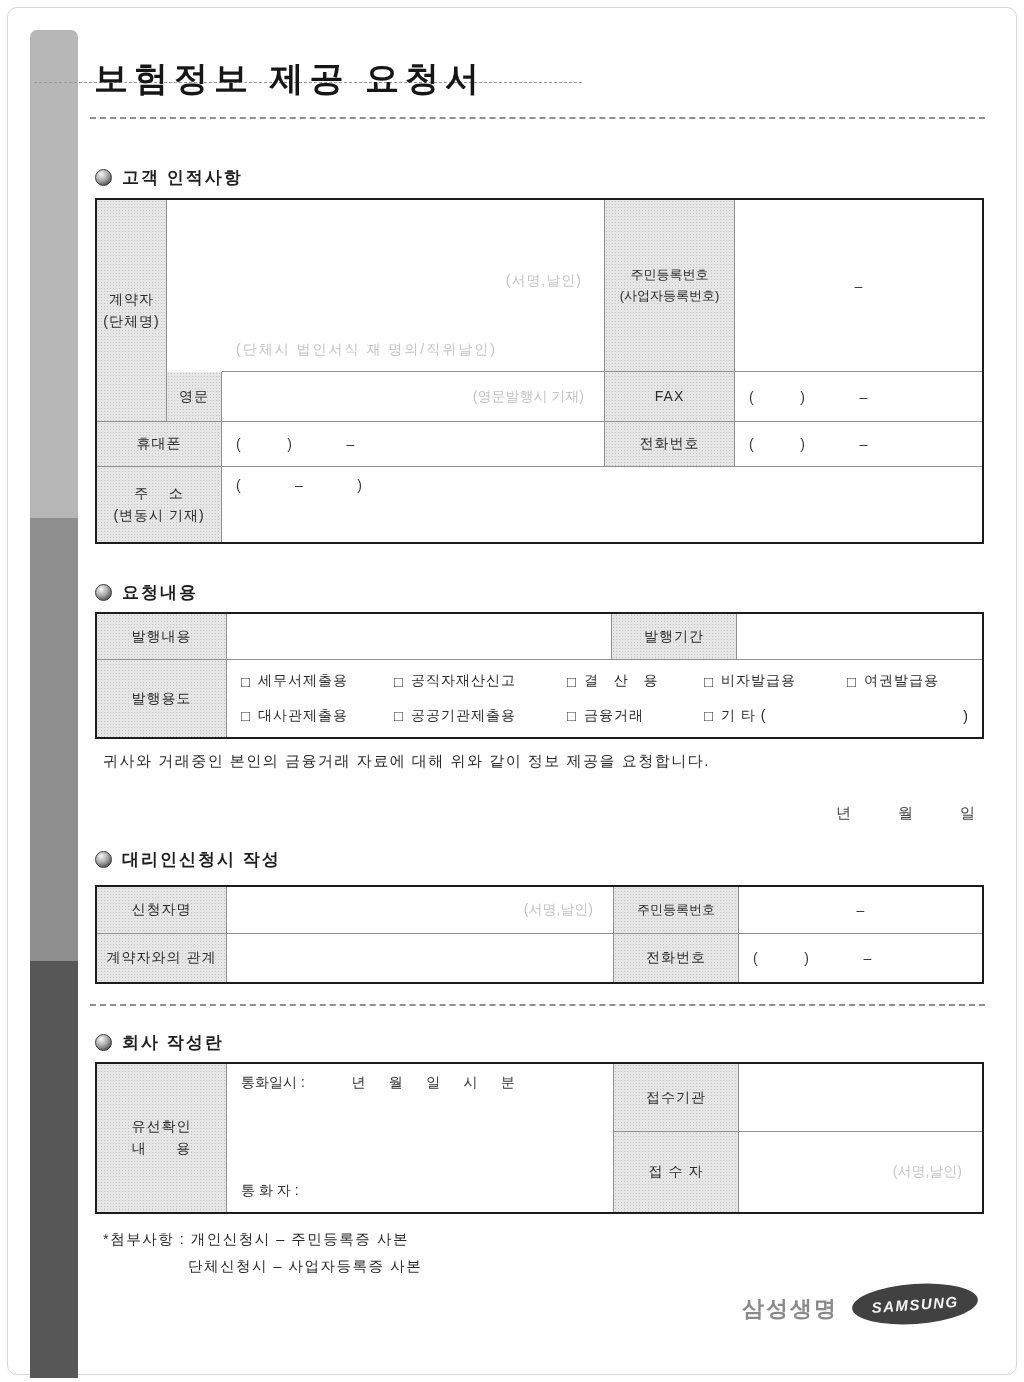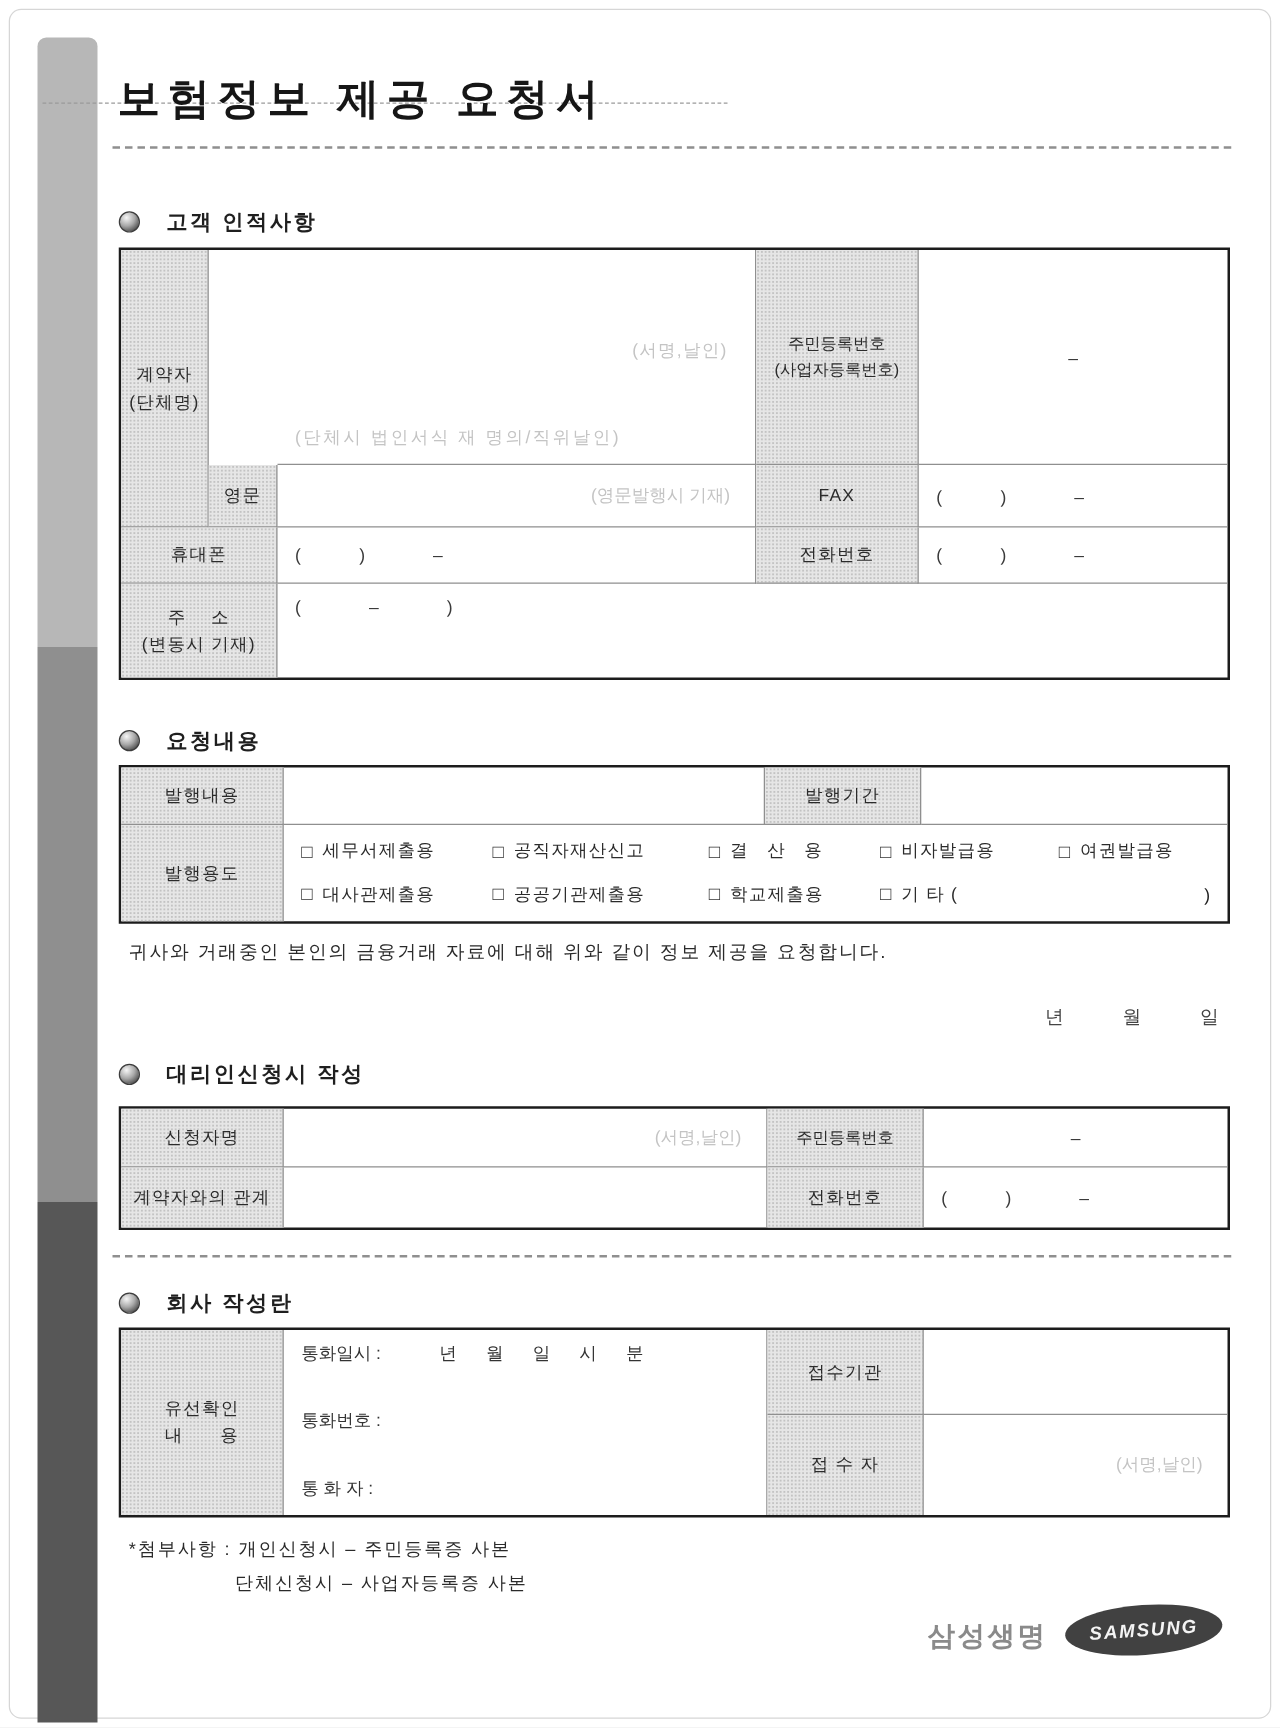--- a/index.html
+++ b/index.html
@@ -4,21 +4,21 @@
 <style>
   html,body{margin:0;padding:0;background:#ececec;}
   #page{position:relative;width:1024px;height:1382px;background:#ffffff;
         font-family:"Liberation Sans","DejaVu Sans",sans-serif;color:#222;overflow:hidden;}
   .scan-frame{position:absolute;inset:7px;border:1px solid #d6d6d6;border-radius:10px;pointer-events:none;}
   .strip{position:absolute;left:30px;top:30px;width:48px;height:1348px;border-radius:7px 7px 0 0;
          background:linear-gradient(#b7b7b7 0,#b7b7b7 36.2%,#8f8f8f 36.2%,#8f8f8f 69.1%,#575757 69.1%,#575757 100%);}
   .title{position:absolute;left:94px;top:56px;font-size:34px;font-weight:bold;letter-spacing:6px;color:#161616;}
   .dash-title{position:absolute;left:34px;top:82px;width:548px;border-top:1px dashed #9a9a9a;}
   .dash-full{position:absolute;left:90px;width:895px;border-top:2px dashed #8f8f8f;}
-  .sec{position:absolute;display:flex;align-items:center;gap:21px;font-size:17px;font-weight:bold;color:#1f1f1f;letter-spacing:2px;}
+  .sec{position:absolute;display:flex;align-items:center;gap:10px;font-size:17px;font-weight:bold;color:#1f1f1f;letter-spacing:2px;}
   .bullet{width:15px;height:15px;border-radius:50%;flex:0 0 15px;
           background:radial-gradient(circle at 35% 28%,#f6f6f6,#a9a9a9 45%,#2d2d2d 95%);border:1px solid #3c3c3c;}
   .tbl{position:absolute;display:grid;border:2px solid #1c1c1c;background:#fff;}
   .c{border-right:1px solid #8f8f8f;border-bottom:1px solid #8f8f8f;position:relative;font-size:14px;box-sizing:border-box;}
   .c.nr{border-right:none}
   .c.nb{border-bottom:none}
   .hd{background-color:#e6e6e6;background-image:radial-gradient(#c3c3c3 0.8px,transparent 0.9px);background-size:3px 3px;
       display:flex;align-items:center;justify-content:center;text-align:center;white-space:pre-wrap;
       color:#2b2b2b;letter-spacing:1px;line-height:1.55;}
   .hd.sm{font-size:13px;letter-spacing:0;}
@@ -128,21 +128,21 @@
         <span class="cb u1">
             <span class="box">□</span>
             <span class="lbl">대사관제출용</span>
           </span>
         <span class="cb u2">
             <span class="box">□</span>
             <span class="lbl">공공기관제출용</span>
           </span>
         <span class="cb u3">
             <span class="box">□</span>
-            <span class="lbl">학교제출용</span>
+            <span class="lbl">금융거래</span>
           </span>
         <span class="cb">
             <span class="box">□</span>
             <span class="lbl">기 타 (</span>
           </span>
         <span class="grow"></span>
         <span class="lbl">)</span>
       </div>
     </div>
   </div>
@@ -179,21 +179,20 @@
   <div class="sec" style="left:95px;top:1031px">
     <span class="bullet"></span>
     <span>회사 작성란</span>
   </div>
 
   <div class="tbl" style="left:95px;top:1062px;grid-template-columns:130px 387px 125px 243px;grid-template-rows:68px 80px;">
     <div class="c hd nb" style="grid-row:1/3;grid-column:1">유선확인
 내      용</div>
     <div class="c nb calls">
       <span>통화일시 :            년      월      일      시      분</span>
-      <span>통화번호 :</span>
       <span>통 화 자 :</span>
     </div>
     <div class="c hd" style="grid-row:1;grid-column:3">접수기관</div>
     <div class="c nr" style="grid-row:1;grid-column:4"></div>
     <div class="c hd nb" style="grid-row:2;grid-column:3">접 수 자</div>
     <div class="c hint-right nr nb" style="grid-row:2;grid-column:4">
       <span class="faint">(서명,날인)</span>
     </div>
   </div>
 

